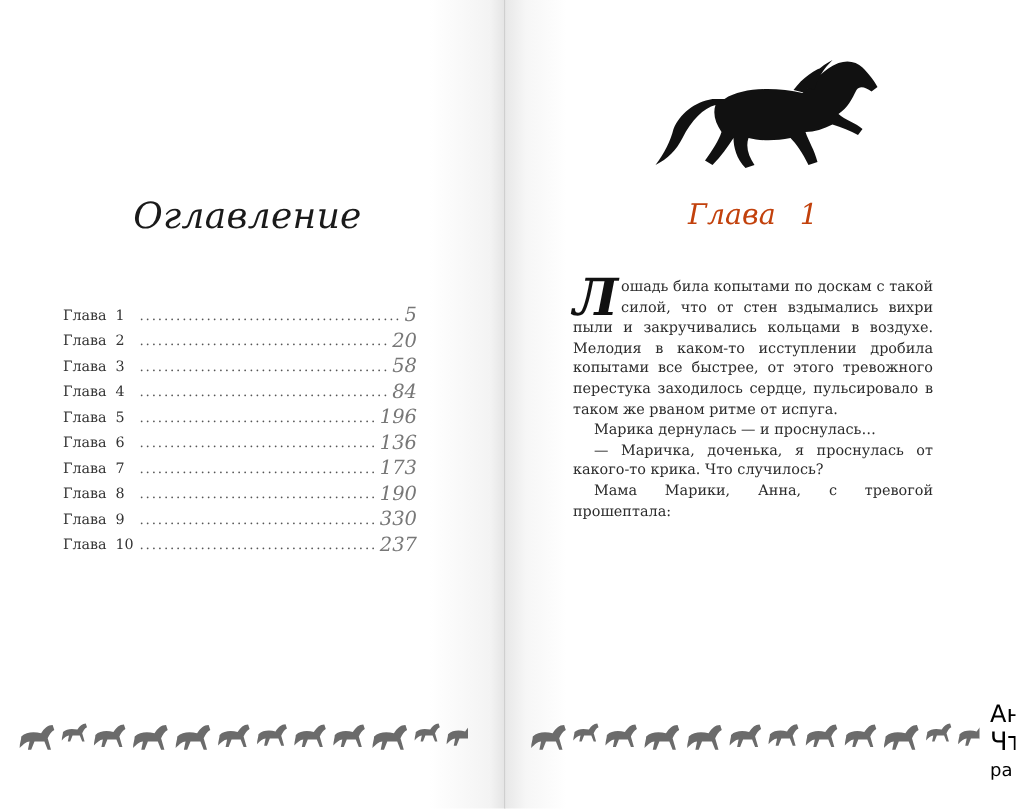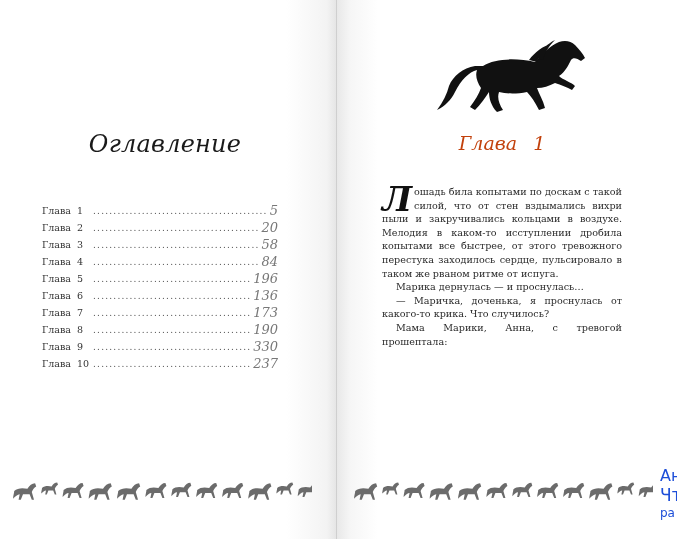--- a/index.html
+++ b/index.html
@@ -37,21 +37,21 @@
   .body-text p { margin: 0; text-indent: 14px; }
   .body-text p.first { text-indent: 0; }
   .dropcap { float: left; font-style: italic; font-size: 34px; line-height: 26px; margin: 1px 2px 0 0; font-weight: bold; color: #111; }
 
   .horse-strip { position: absolute; top: 480px; height: 24px; width: 300px; }
   .horse-strip svg { width: 100%; height: 100%; }
   .strip-left { left: 12px; }
   .strip-right { left: 353px; }
 
   .side-peek { position: absolute; left: 660px; top: 466px; width: 17px; overflow: hidden;
-    font-family: "DejaVu Sans", sans-serif; color: #1d4ed8; }
+    font-family: "DejaVu Sans", sans-serif; color: #000000; }
   .side-peek div { white-space: nowrap; }
   .peek-1 { font-size: 16px; line-height: 20px; }
   .peek-2 { font-size: 17px; line-height: 18px; }
   .peek-3 { font-size: 12px; line-height: 18px; }
 </style>
 </head>
 <body>
 
 <div class="page page-left">
   <div class="toc-title">Оглавление</div>

